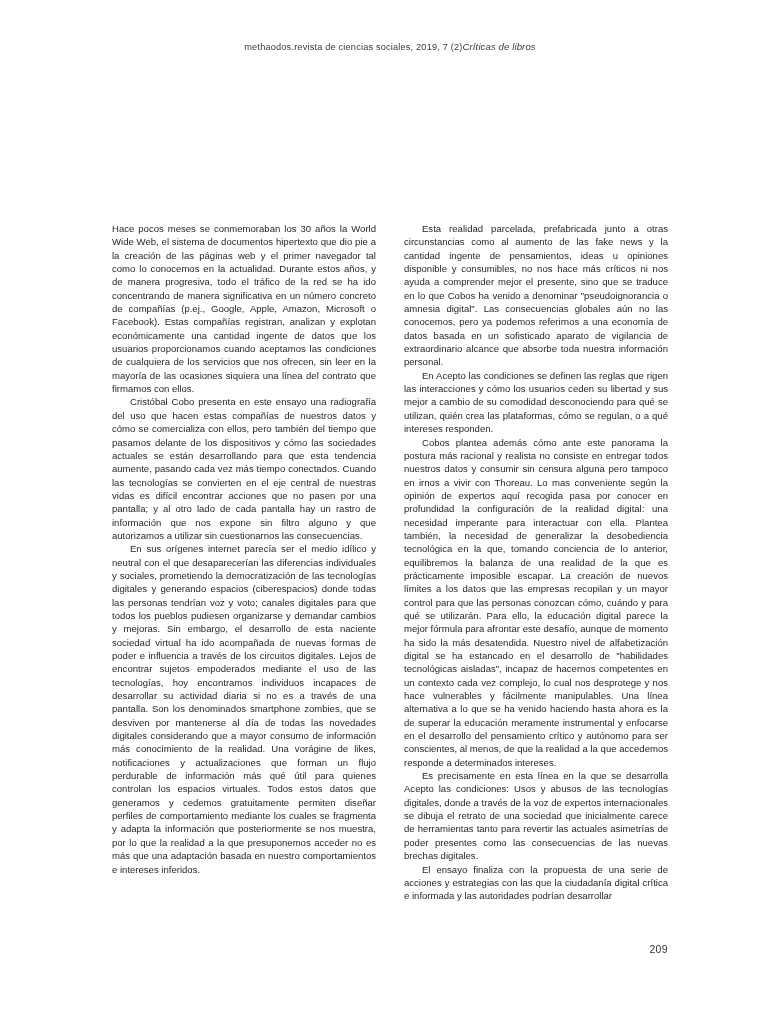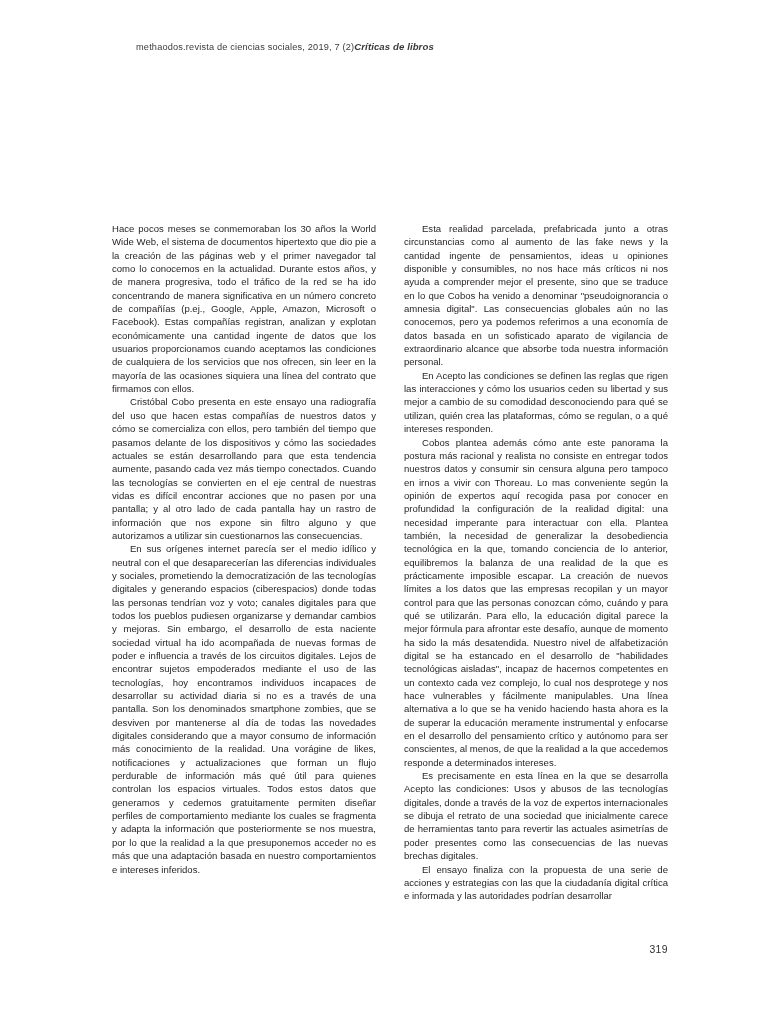--- a/index.html
+++ b/index.html
@@ -20,39 +20,37 @@
     overflow: hidden;
   }
 
   
   .running-head {
     position: absolute;
     left: 112px;
     top: 40px;
     width: 556px;
     display: flex;
-    justify-content: flex-start;
+    justify-content: center;
     align-items: flex-start;
-    margin-left: 24px;
   }
   .rh-left {
     font-size: 9.2px;
     line-height: 14.5px;
     color: #3a3a3c;
     letter-spacing: 0.02em;
   }
   .rh-left .rh-line1 { display: block; }
   .rh-left .rh-line2 { display: block; }
   .rh-right {
     font-size: 9.6px;
     font-style: italic;
     color: #3a3a3c;
     padding-top: 1px;
     letter-spacing: 0.01em;
-    font-weight: bold;
   }
 
   
   .article-title {
     position: absolute;
     left: 112px;
     top: 133px;
     width: 556px;
     font-size: 18.2px;
     line-height: 26.5px;
@@ -125,15 +123,15 @@
     <div class="col">
       <p>Esta realidad parcelada, prefabricada junto a otras circunstancias como al aumento de las fake news y la cantidad ingente de pensamientos, ideas u opiniones disponible y consumibles, no nos hace más críticos ni nos ayuda a comprender mejor el presente, sino que se traduce en lo que Cobos ha venido a denominar "pseudoignorancia o amnesia digital". Las consecuencias globales aún no las conocemos, pero ya podemos referirnos a una economía de datos basada en un sofisticado aparato de vigilancia de extraordinario alcance que absorbe toda nuestra información personal.</p>
       <p>En Acepto las condiciones se definen las reglas que rigen las interacciones y cómo los usuarios ceden su libertad y sus mejor a cambio de su comodidad desconociendo para qué se utilizan, quién crea las plataformas, cómo se regulan, o a qué intereses responden.</p>
       <p>Cobos plantea además cómo ante este panorama la postura más racional y realista no consiste en entregar todos nuestros datos y consumir sin censura alguna pero tampoco en irnos a vivir con Thoreau. Lo mas conveniente según la opinión de expertos aquí recogida pasa por conocer en profundidad la configuración de la realidad digital: una necesidad imperante para interactuar con ella. Plantea también, la necesidad de generalizar la desobediencia tecnológica en la que, tomando conciencia de lo anterior, equilibremos la balanza de una realidad de la que es prácticamente imposible escapar. La creación de nuevos límites a los datos que las empresas recopilan y un mayor control para que las personas conozcan cómo, cuándo y para qué se utilizarán. Para ello, la educación digital parece la mejor fórmula para afrontar este desafío, aunque de momento ha sido la más desatendida. Nuestro nivel de alfabetización digital se ha estancado en el desarrollo de "habilidades tecnológicas aisladas", incapaz de hacernos competentes en un contexto cada vez complejo, lo cual nos desprotege y nos hace vulnerables y fácilmente manipulables. Una línea alternativa a lo que se ha venido haciendo hasta ahora es la de superar la educación meramente instrumental y enfocarse en el desarrollo del pensamiento crítico y autónomo para ser conscientes, al menos, de que la realidad a la que accedemos responde a determinados intereses.</p>
       <p>Es precisamente en esta línea en la que se desarrolla Acepto las condiciones: Usos y abusos de las tecnologías digitales, donde a través de la voz de expertos internacionales se dibuja el retrato de una sociedad que inicialmente carece de herramientas tanto para revertir las actuales asimetrías de poder presentes como las consecuencias de las nuevas brechas digitales.</p>
       <p>El ensayo finaliza con la propuesta de una serie de acciones y estrategias con las que la ciudadanía digital crítica e informada y las autoridades podrían desarrollar</p>
     </div>
 
   </div>
 
-  <div class="folio">319</div>
+  <div class="folio">209</div>
 
 </div>
 
 </body></html>

